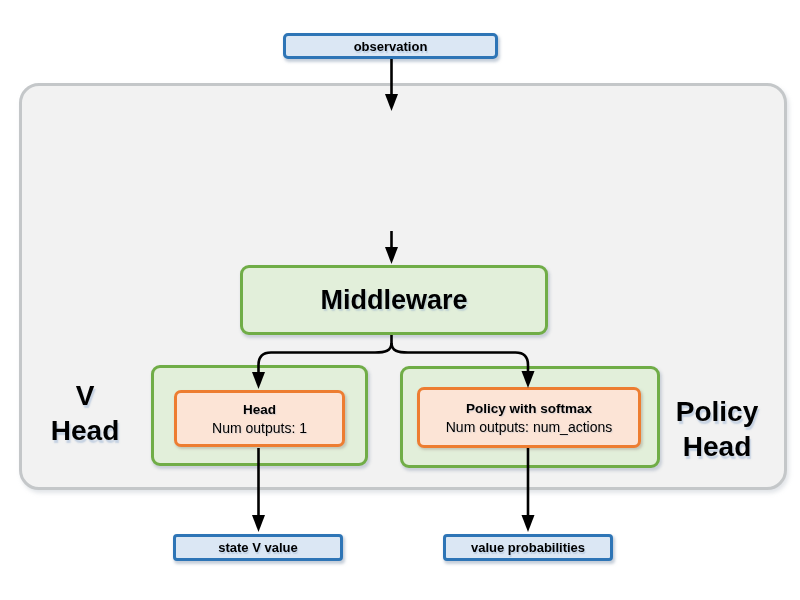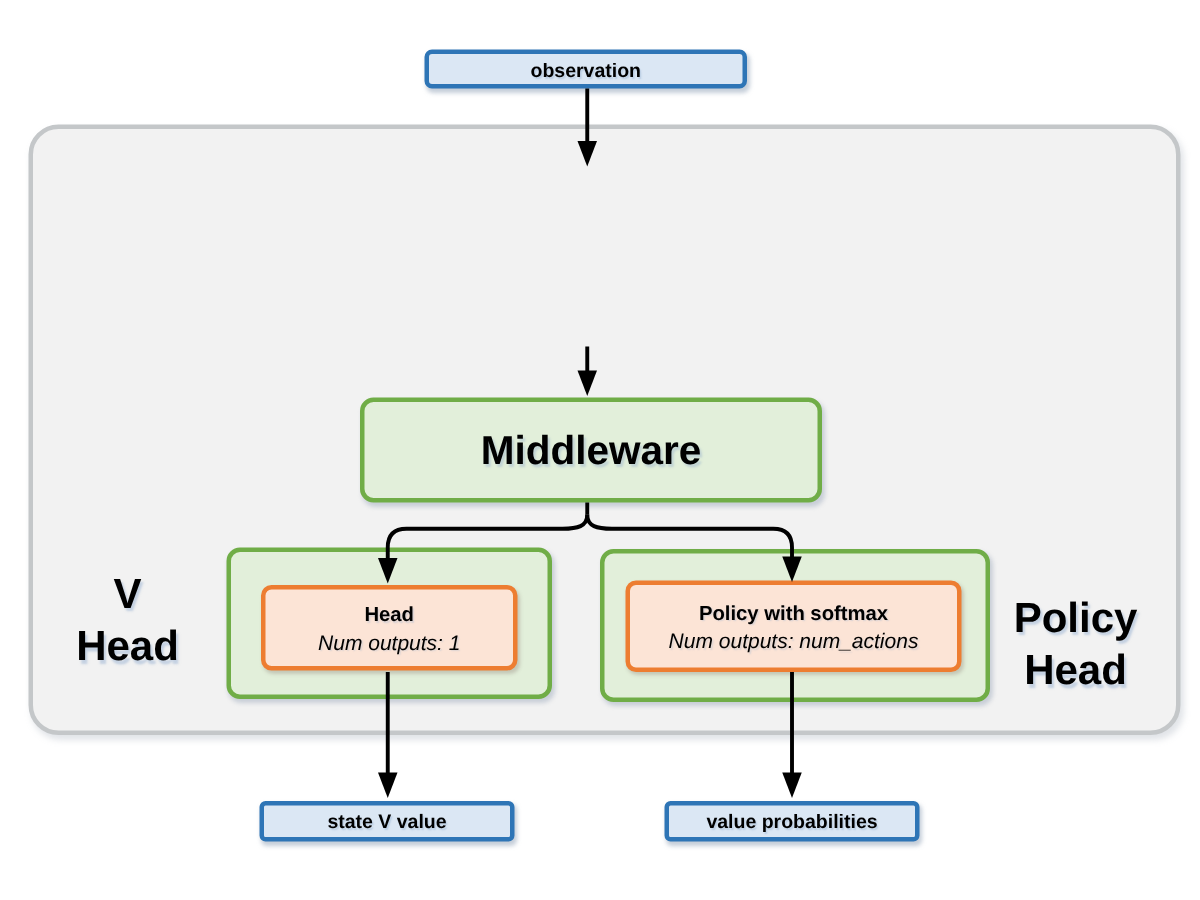--- a/index.html
+++ b/index.html
@@ -75,21 +75,20 @@
     color: #000000;
     line-height: 19px;
     text-shadow: 1px 1px 1px rgba(150,175,205,0.35);
   }
   .orange .subtitle {
     font-size: 14px;
     font-weight: 400;
     color: #000000;
     line-height: 19px;
     text-shadow: 1px 1px 1px rgba(150,175,205,0.3);
-    font-style: italic;
   }
   .head-label {
     position: absolute;
     z-index: 2;
     text-align: center;
     font-size: 28px;
     font-weight: 700;
     color: #000000;
     line-height: 35px;
     text-shadow: 1.5px 2.5px 1.5px rgba(150,175,210,0.5);

